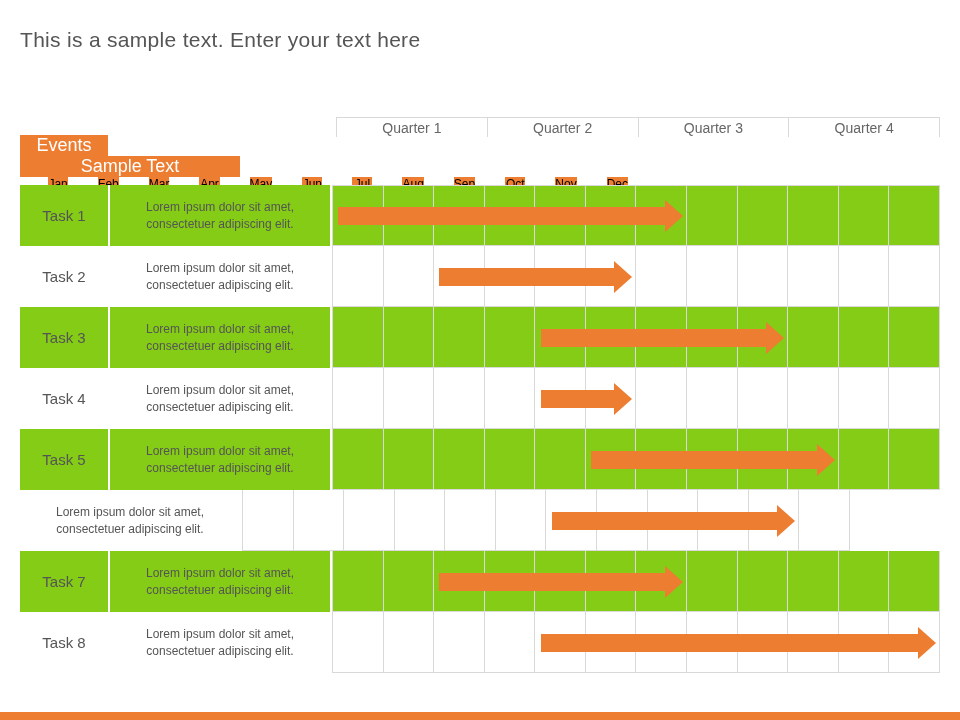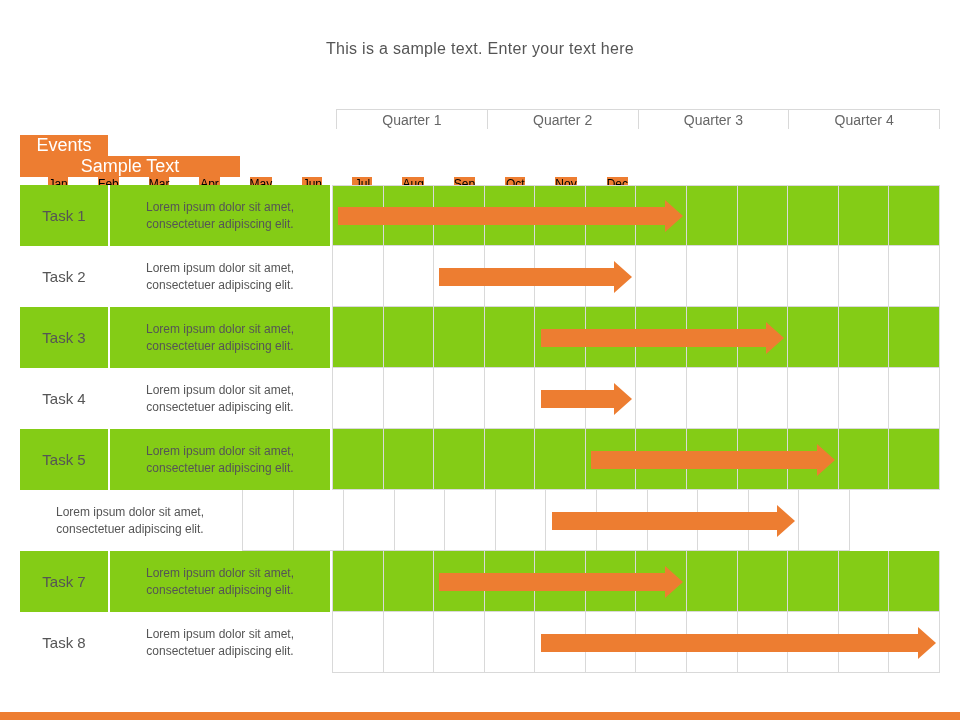--- a/index.html
+++ b/index.html
@@ -7,38 +7,37 @@
     margin: 0;
     width: 960px;
     height: 720px;
     font-family: Arial, Helvetica, sans-serif;
     color: #4a4a4a;
     background: #ffffff;
     position: relative;
     overflow: hidden;
   }
   .title {
-    padding: 40px 20px 10px 20px;
-    font-size: 16px;
+    padding: 28px 20px 10px 20px;
+    font-size: 21px;
     color: #555;
     letter-spacing: 0.3px;
-    text-align: center;
   }
   .chart-wrap {
     position: absolute;
     left: 20px;
     top: 105px;
     width: 920px;
     height: 570px;
   }
   .quarter-row {
     display: flex;
     position: absolute;
     left: 316px;
-    top: 4px;
+    top: 12px;
     width: 604px;
     height: 20px;
   }
   .quarter {
     flex: 1;
     display: flex;
     align-items: center;
     justify-content: center;
     font-size: 14px;
     color: #666;

